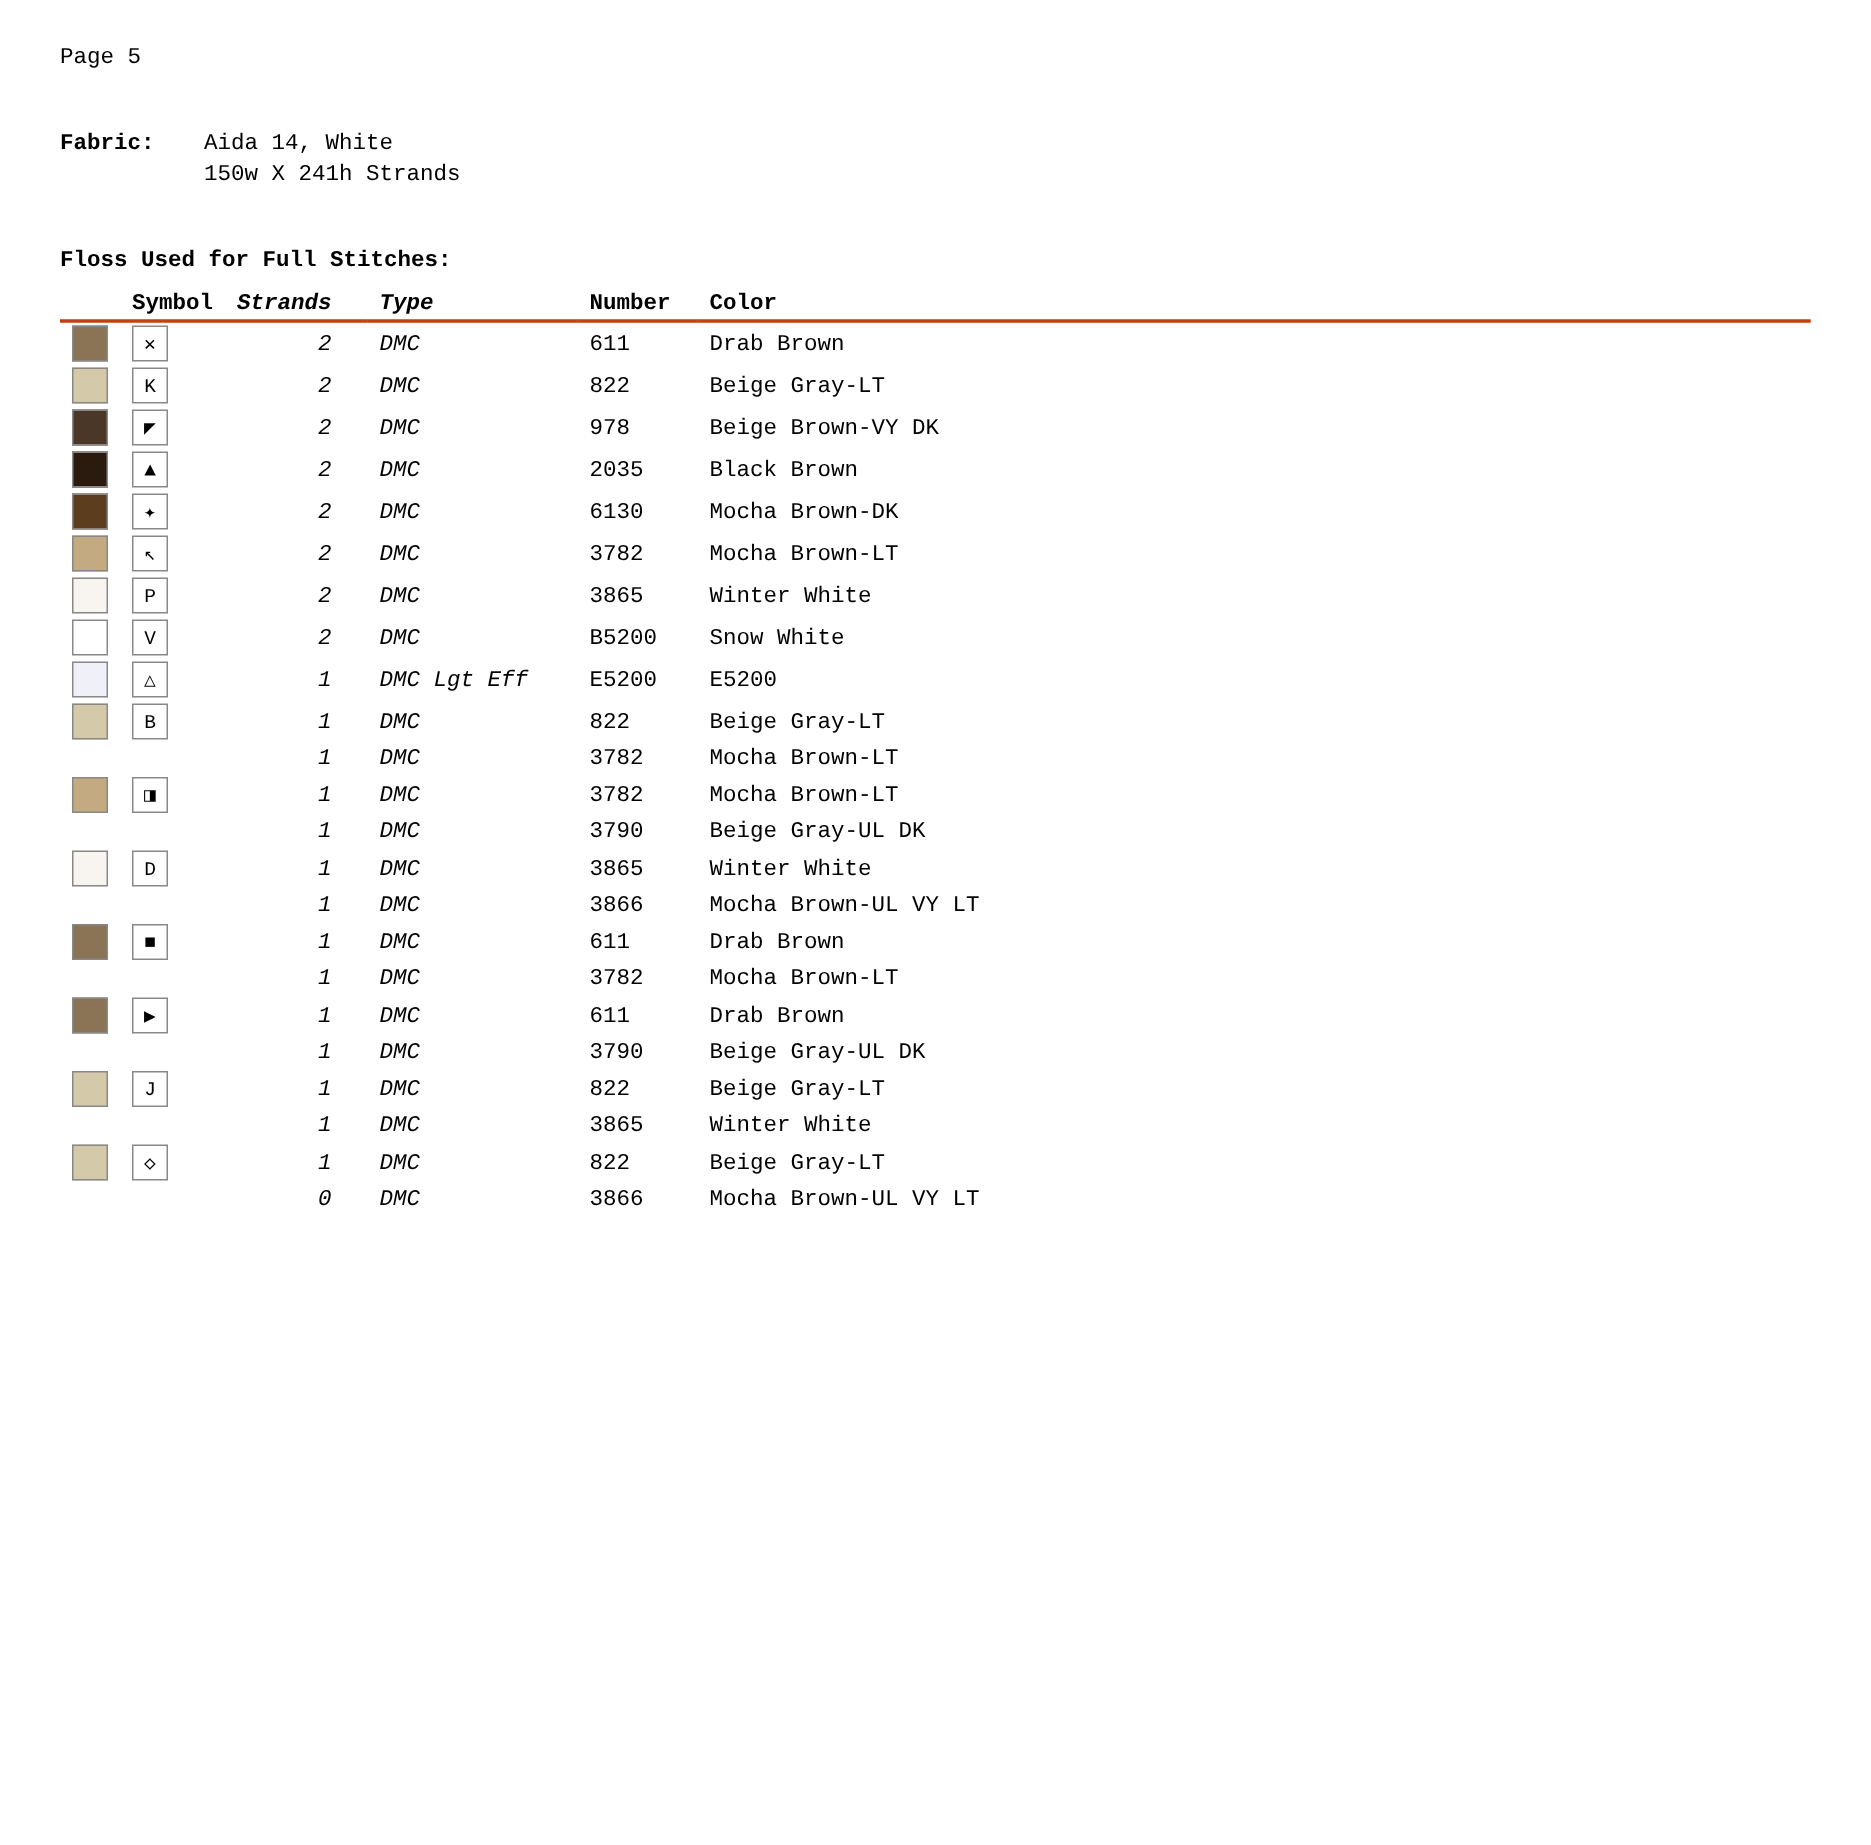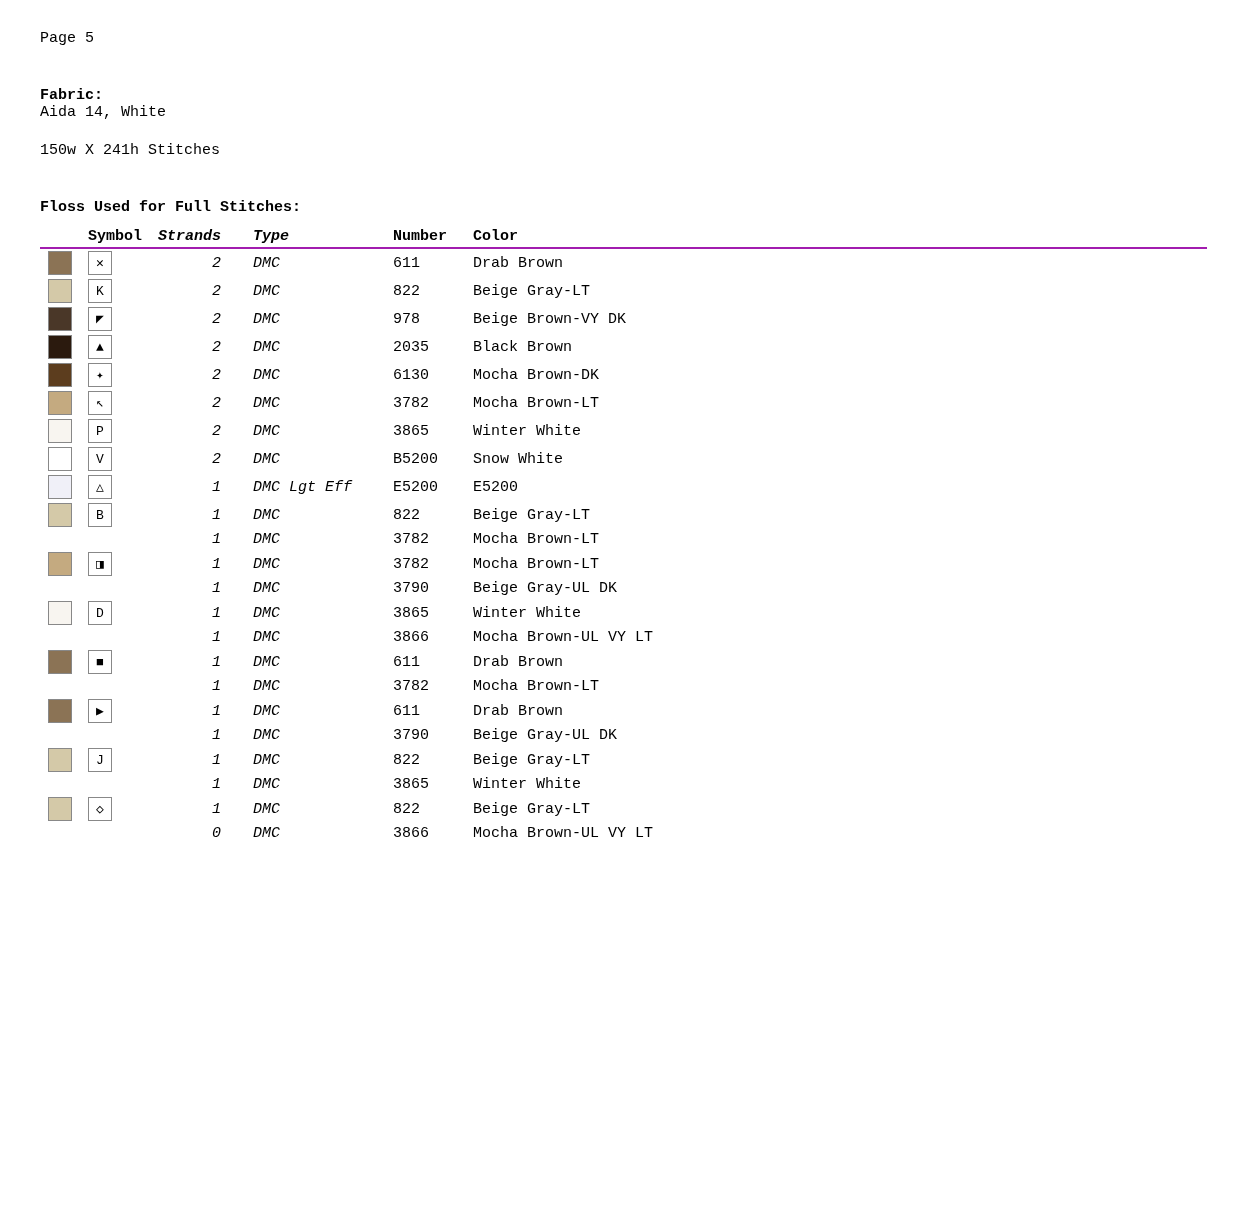--- a/index.html
+++ b/index.html
@@ -12,23 +12,22 @@
     }
     .page-number {
       font-size: 15px;
       margin-bottom: 40px;
     }
     .fabric-section {
       margin-bottom: 40px;
     }
     .fabric-line {
       display: flex;
-      gap: 0;
+      gap: 16px;
       margin-bottom: 4px;
-      flex-direction: column;
     }
     .fabric-label {
       font-weight: bold;
       min-width: 80px;
     }
     .fabric-value {
       white-space: pre;
     }
     .floss-section {
       margin-top: 20px;
@@ -39,21 +38,21 @@
       margin-bottom: 10px;
     }
     .floss-table {
       width: 100%;
       border-collapse: collapse;
     }
     .floss-table thead tr th {
       font-weight: bold;
       text-align: left;
       padding: 2px 8px;
-      border-bottom: 2px solid #a21caf;
+      border-bottom: 2px solid #c2410c;
     }
     .floss-table tbody tr td {
       padding: 2px 8px;
       vertical-align: middle;
       white-space: nowrap;
     }
     .col-swatch { width: 36px; }
     .col-symbol { width: 44px; }
     .col-strands { width: 80px; text-align: right; padding-right: 24px !important; font-style: italic; }
     .col-type { width: 140px; font-style: italic; }
@@ -101,21 +100,21 @@
 
 <div class="page-number">Page 5</div>
 
 <div class="fabric-section">
   <div class="fabric-line">
     <span class="fabric-label">Fabric:</span>
     <span class="fabric-value">Aida 14, White</span>
   </div>
   <div class="fabric-line">
     <span class="fabric-label">&nbsp;</span>
-    <span class="fabric-value">150w X 241h Stitches</span>
+    <span class="fabric-value">150w X 241h Strands</span>
   </div>
 </div>
 
 <div class="floss-section">
   <div class="floss-title">Floss Used for Full Stitches:</div>
   <table class="floss-table">
     <thead>
       <tr>
         <th class="col-swatch"></th>
         <th class="col-symbol">Symbol</th>

